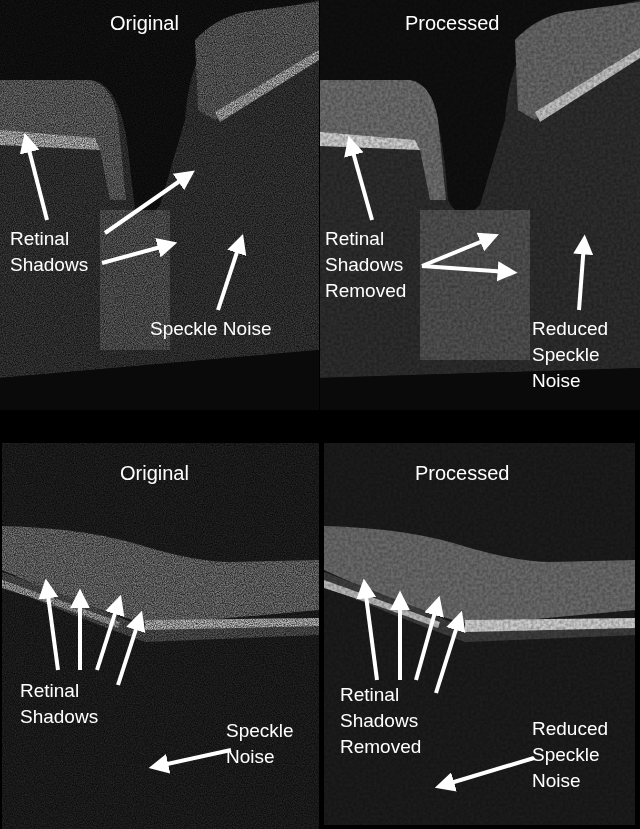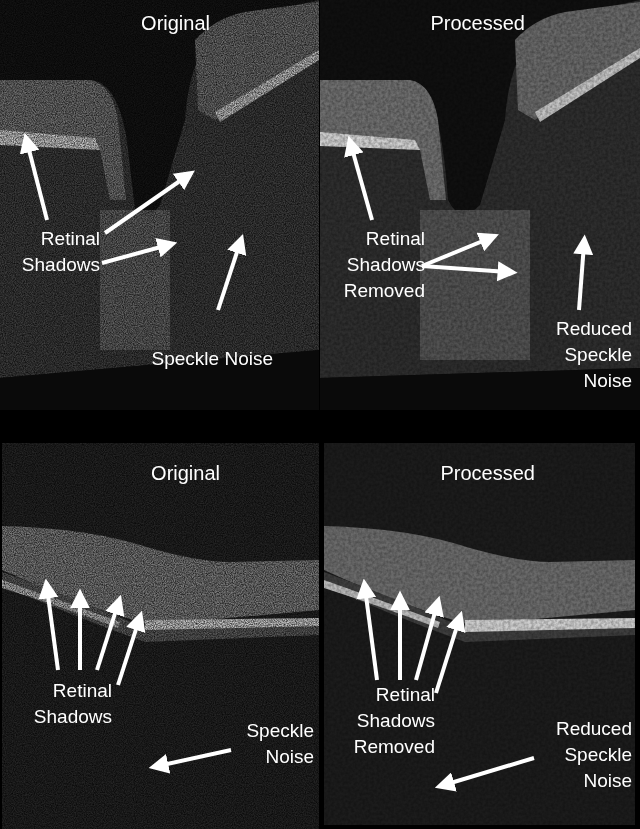--- a/index.html
+++ b/index.html
@@ -1,20 +1,20 @@
 <!DOCTYPE html>
 <html><head>
 <meta charset="utf-8">
 <style>
   html, body { margin: 0; padding: 0; background: #000; }
   body { width: 640px; height: 829px; position: relative; overflow: hidden;
          font-family: "Liberation Sans", "DejaVu Sans", sans-serif; }
   .panel { position: absolute; overflow: hidden; }
   .label { position: absolute; color: #fff; font-size: 19px; line-height: 26px;
-           text-align: right; white-space: nowrap; }
+           text-align: left; white-space: nowrap; }
   .title { font-size: 20px; }
   svg.overlay { position: absolute; left: 0; top: 0; }
 </style>
 </head>
 <body>
 
 <svg width="0" height="0" style="position:absolute">
   <defs>
     <filter id="speckle" x="0" y="0" width="100%" height="100%">
       <feTurbulence type="fractalNoise" baseFrequency="0.9" numOctaves="2" seed="3"></feTurbulence>
@@ -50,21 +50,21 @@
     <line x1="47" y1="220" x2="27" y2="142" stroke="#fff" stroke-width="4" marker-end="url(#ah)"></line>
     <line x1="105" y1="233" x2="187" y2="176" stroke="#fff" stroke-width="4" marker-end="url(#ah)"></line>
     <line x1="102" y1="263" x2="168" y2="245" stroke="#fff" stroke-width="4" marker-end="url(#ah)"></line>
     <line x1="218" y1="310" x2="240" y2="243" stroke="#fff" stroke-width="4" marker-end="url(#ah)"></line>
   </svg>
   <div class="label title" style="left:110px;top:10px;width:100px;">Original</div>
   <div class="label" style="left:10px;top:226px;width:90px;">
     <div>Retinal</div>
     <div>Shadows</div>
   </div>
-  <div class="label" style="left:133px;top:316px;width:140px;margin-top:30px;">Speckle Noise</div>
+  <div class="label" style="left:150px;top:316px;width:140px;">Speckle Noise</div>
 </div>
 
 <div class="panel" style="left:320px;top:0;width:320px;height:410px;background:#0c0c0c;">
   <svg class="overlay" width="320" height="410">
     <rect width="320" height="410" fill="#101010"></rect>
     <path d="M0,80 L90,80 Q120,82 128,200 Q140,225 160,205 L185,120 Q190,45 230,20 L320,0 L320,368 L0,378 Z" fill="#2e2e2e"></path>
     <path d="M0,80 L90,80 Q112,84 118,120 L126,200 L110,200 L100,150 Q95,140 0,140 Z" fill="#6e6e6e"></path>
     <path d="M0,132 L95,140 L100,150 L0,146 Z" fill="#cfcfcf"></path>
     <path d="M195,40 Q215,18 245,12 L320,2 L320,50 L215,120 L198,110 Z" fill="#686868"></path>
     <path d="M215,112 L320,48 L320,58 L220,122 Z" fill="#c4c4c4"></path>

